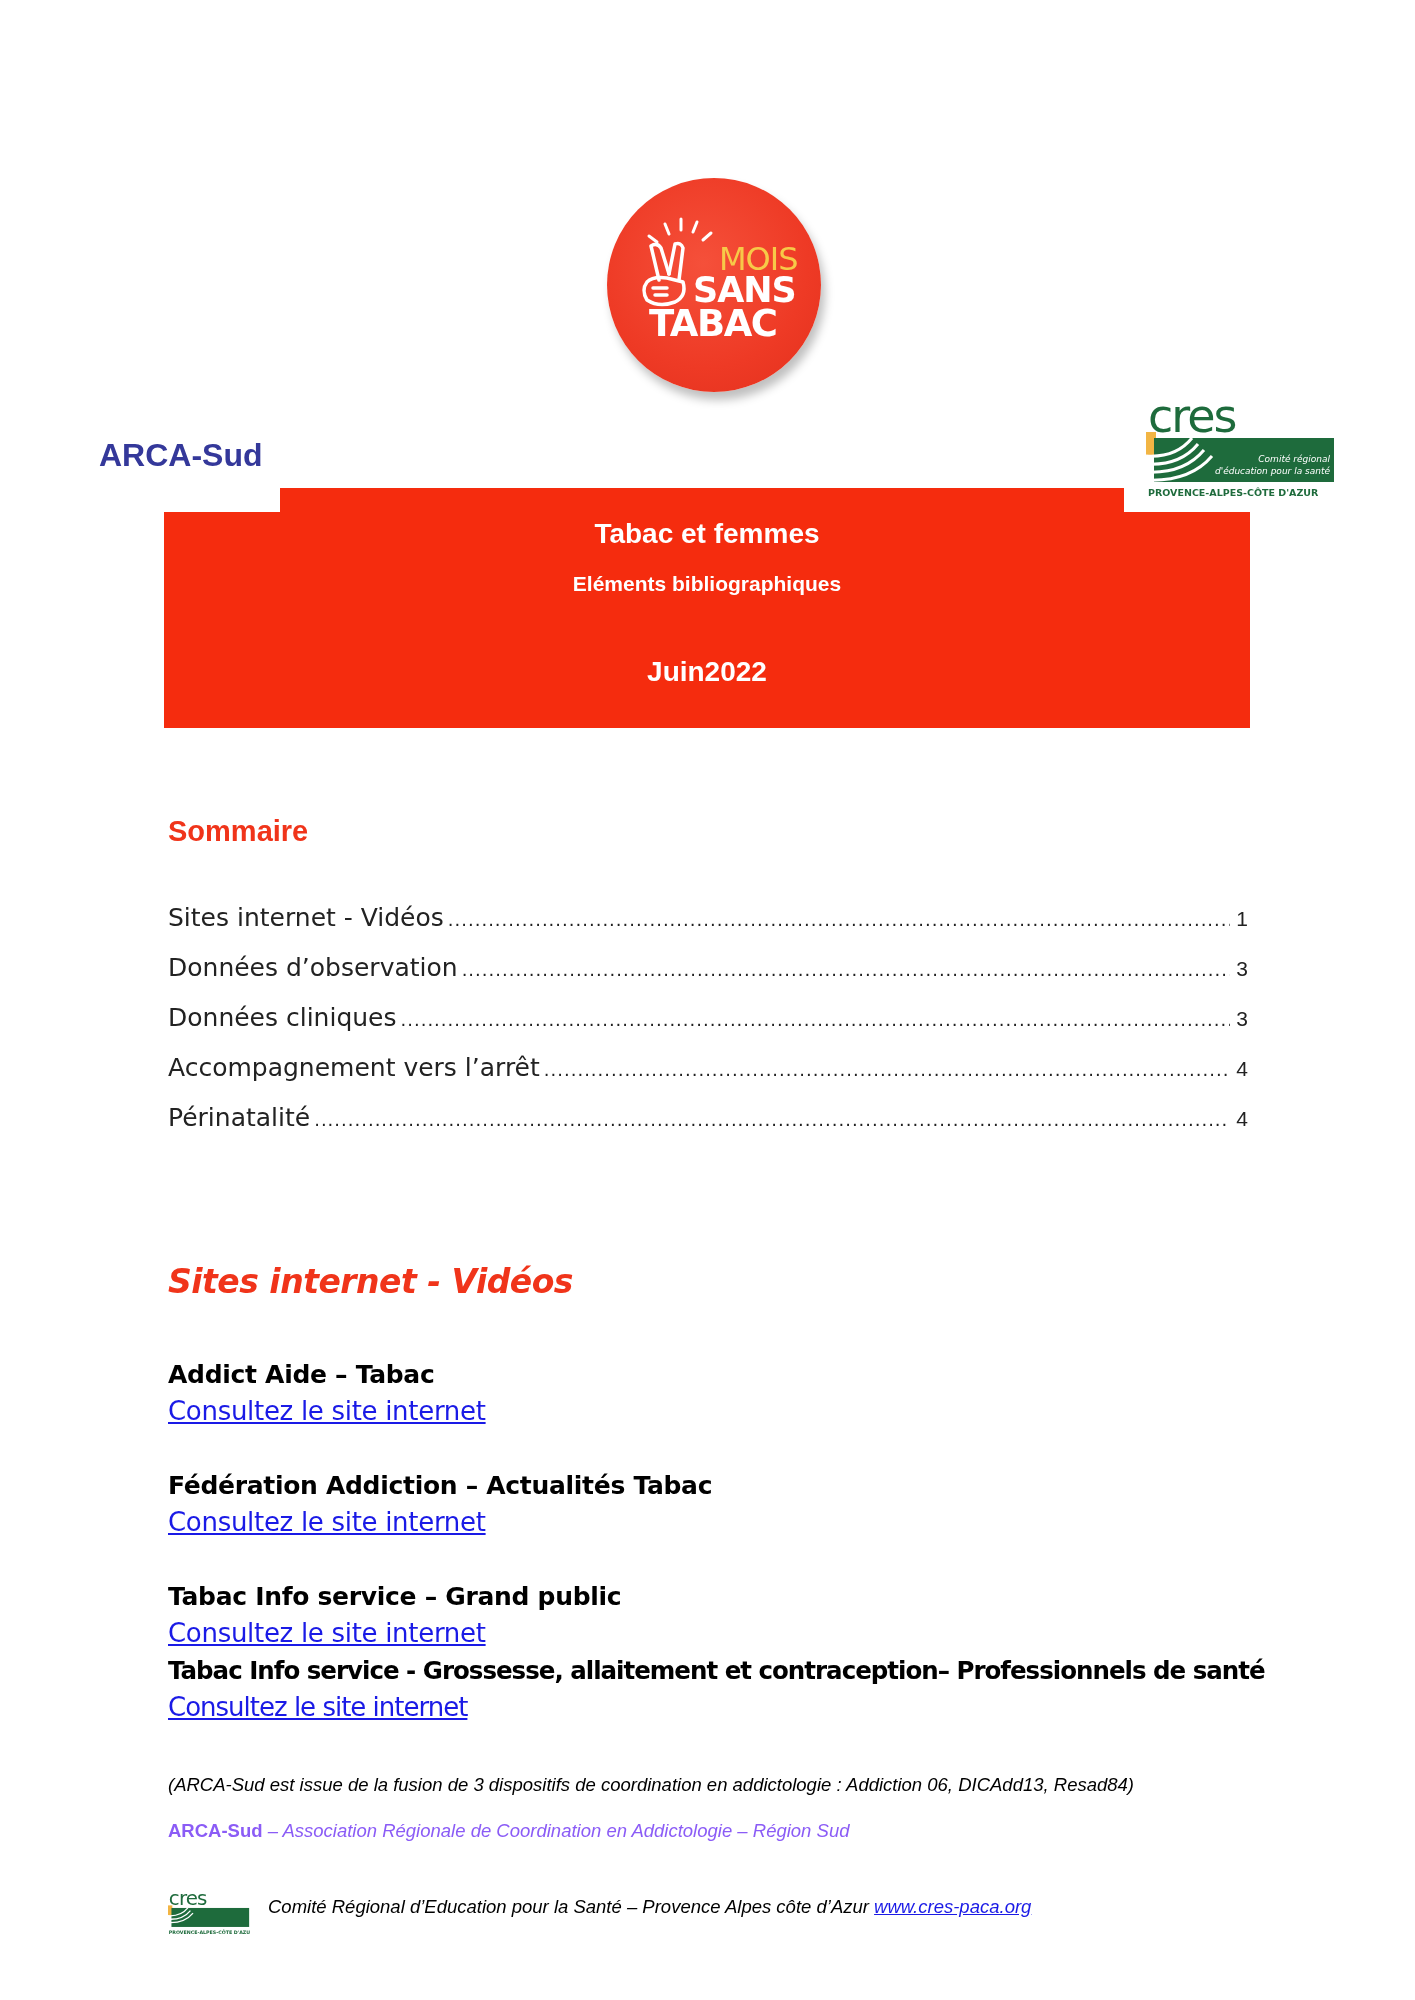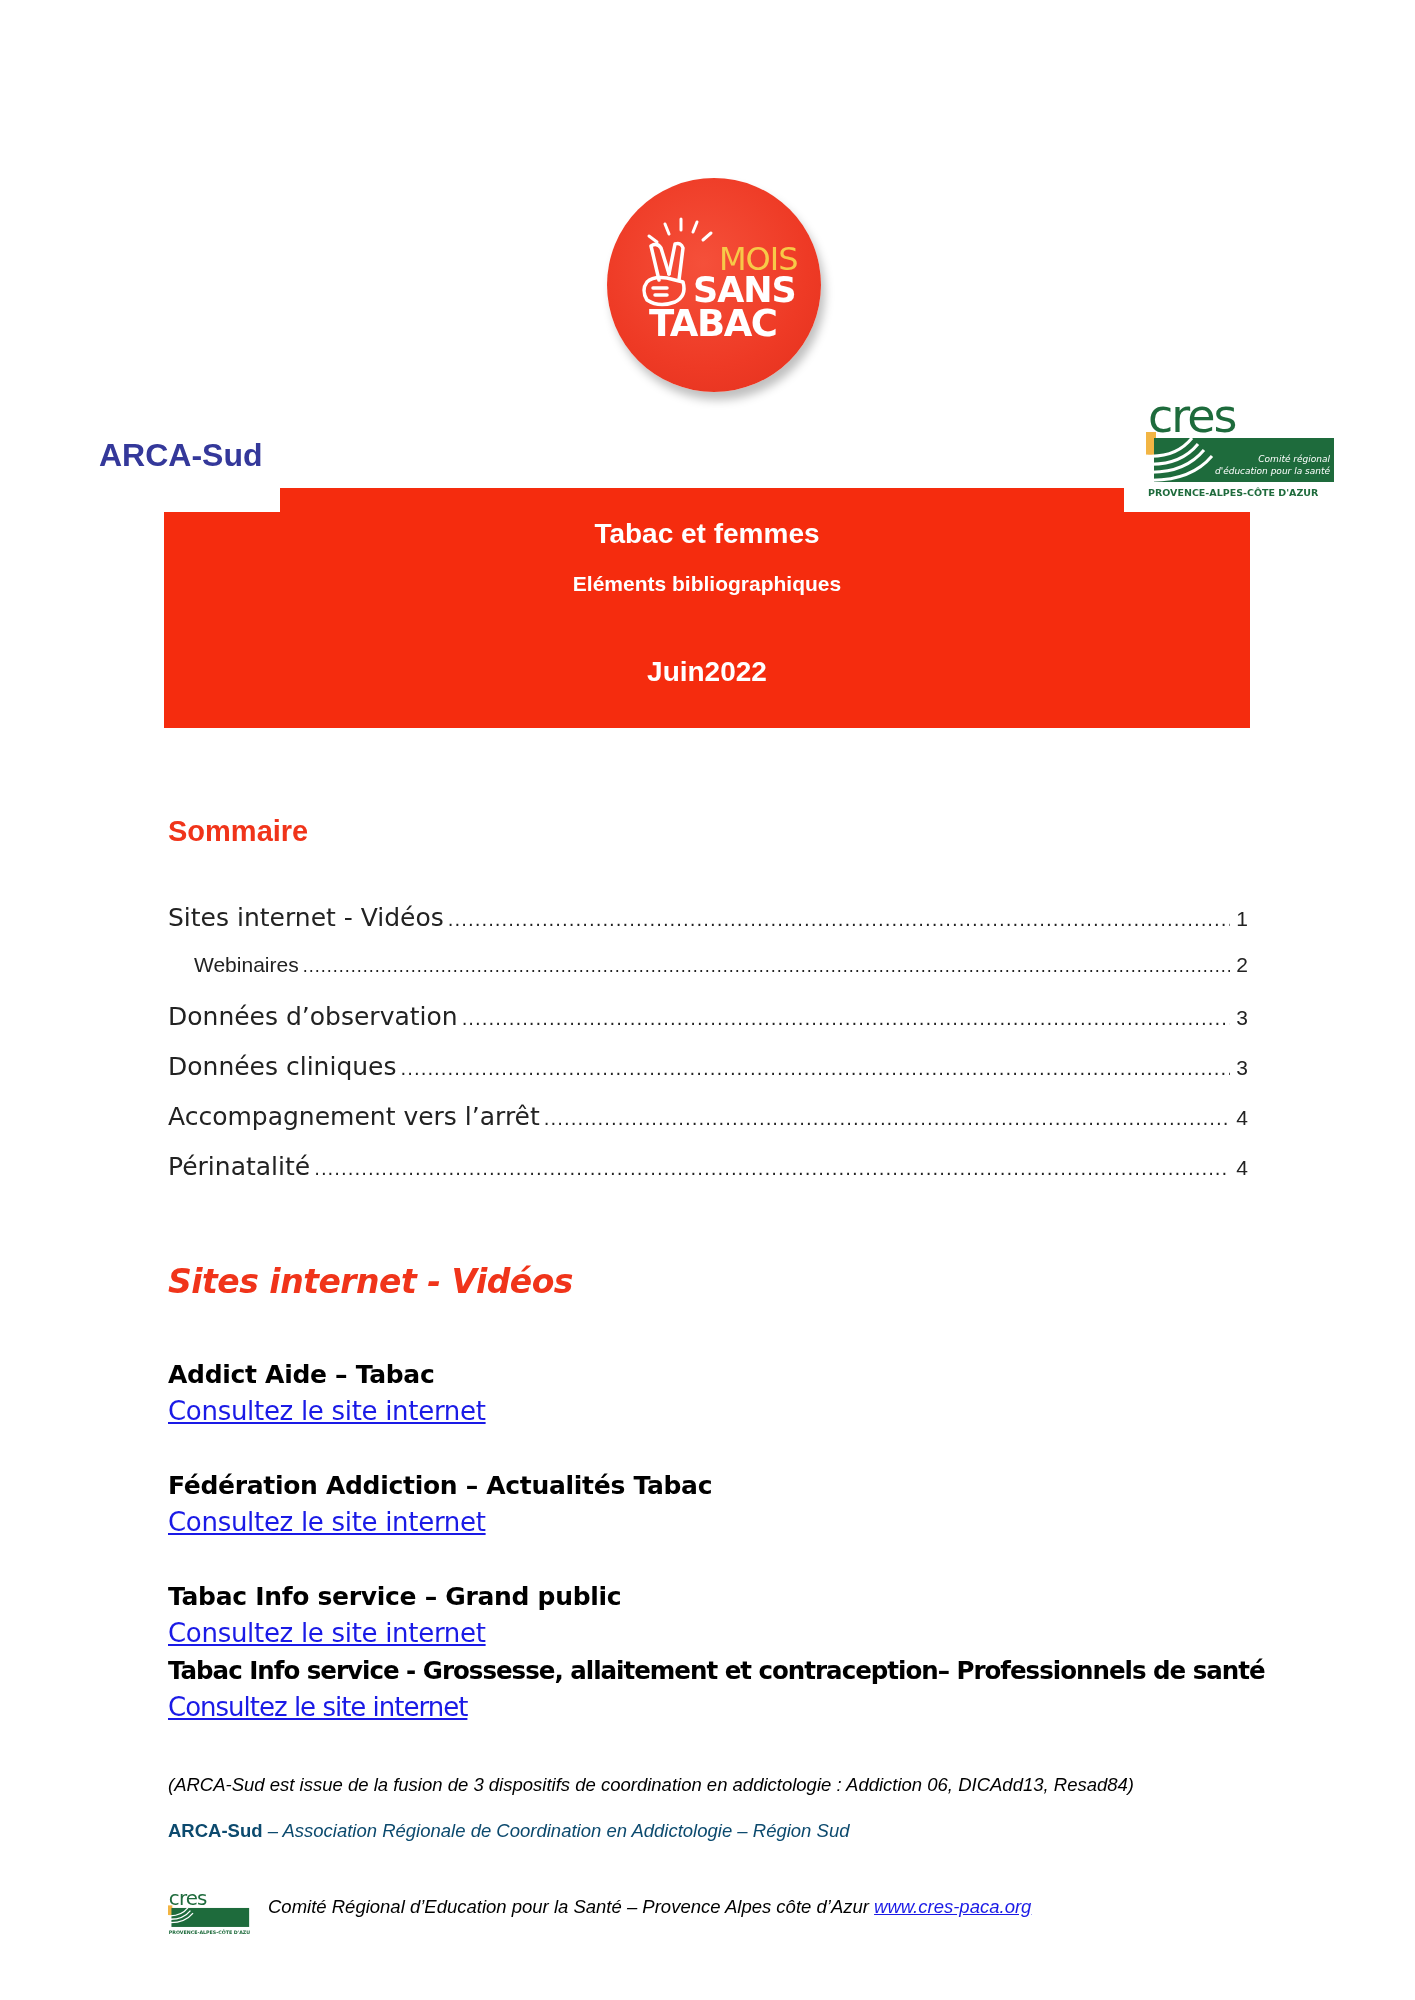--- a/index.html
+++ b/index.html
@@ -43,21 +43,21 @@
   .toc-row .pg { padding-left:6px; font-size:21px; font-family:"Liberation Sans", sans-serif; }
 
   .section-title { left:168px; top:1262px; font-size:33px; font-weight:bold; font-style:italic; color:#f0341a;
                    font-family:"DejaVu Sans", sans-serif; letter-spacing:-0.5px; }
 
   .entry-title { left:168px; font-size:25px; font-weight:bold; color:#000; font-family:"DejaVu Sans", sans-serif; letter-spacing:-0.3px; }
   .entry-link { left:168px; font-size:26px; color:#1a1ae6; text-decoration:underline; font-family:"DejaVu Sans", sans-serif; letter-spacing:-0.3px; }
   .entry-title.narrow { letter-spacing:-1px; font-size:24.5px; }
   .entry-link.narrow { letter-spacing:-1px; }
 
-  .footer1 { left:168px; top:1820px; font-size:18.5px; font-family:"Liberation Sans", sans-serif; color:#0c4a6e; }
+  .footer1 { left:168px; top:1820px; font-size:18.5px; font-family:"Liberation Sans", sans-serif; color:#8b5cf6; }
   .footer1 b { font-weight:bold; font-style:normal; }
   .footer1 i { font-style:italic; }
   .footer2 { left:168px; top:1774px; font-size:18.5px; font-style:italic; }
   .footer-cres { left:168px; top:1890px; width:82px; height:48px; }
   .footer3 { left:268px; top:1896px; font-size:18.5px; font-style:italic; }
   .footer3 a { color:#1a1ae6; text-decoration:underline; }
 </style>
 </head>
 <body>
 
@@ -106,25 +106,20 @@
 </div>
 
 <div class="abs sommaire">Sommaire</div>
 
 <div class="abs toc">
   <div class="toc-row">
     <span class="lbl">Sites internet - Vidéos</span>
     <span class="dots"></span>
     <span class="pg">1</span>
   </div>
-  <div class="toc-row sub">
-    <span class="lbl">Webinaires</span>
-    <span class="dots"></span>
-    <span class="pg">2</span>
-  </div>
   <div class="toc-row">
     <span class="lbl">Données d’observation</span>
     <span class="dots"></span>
     <span class="pg">3</span>
   </div>
   <div class="toc-row">
     <span class="lbl">Données cliniques</span>
     <span class="dots"></span>
     <span class="pg">3</span>
   </div>

